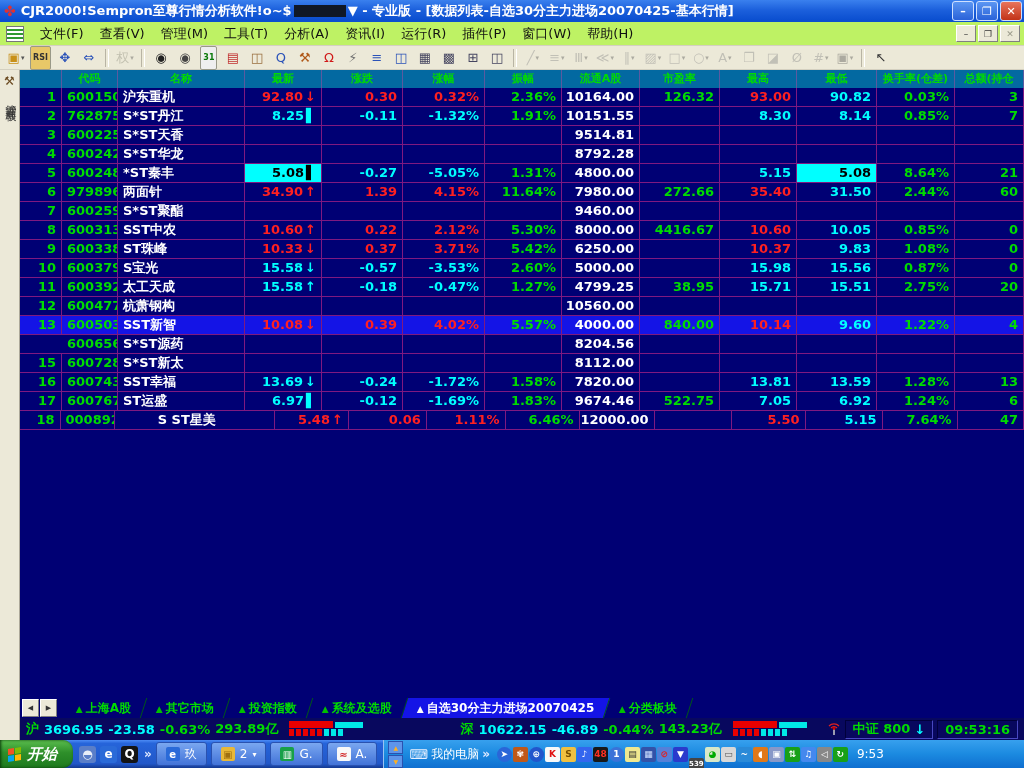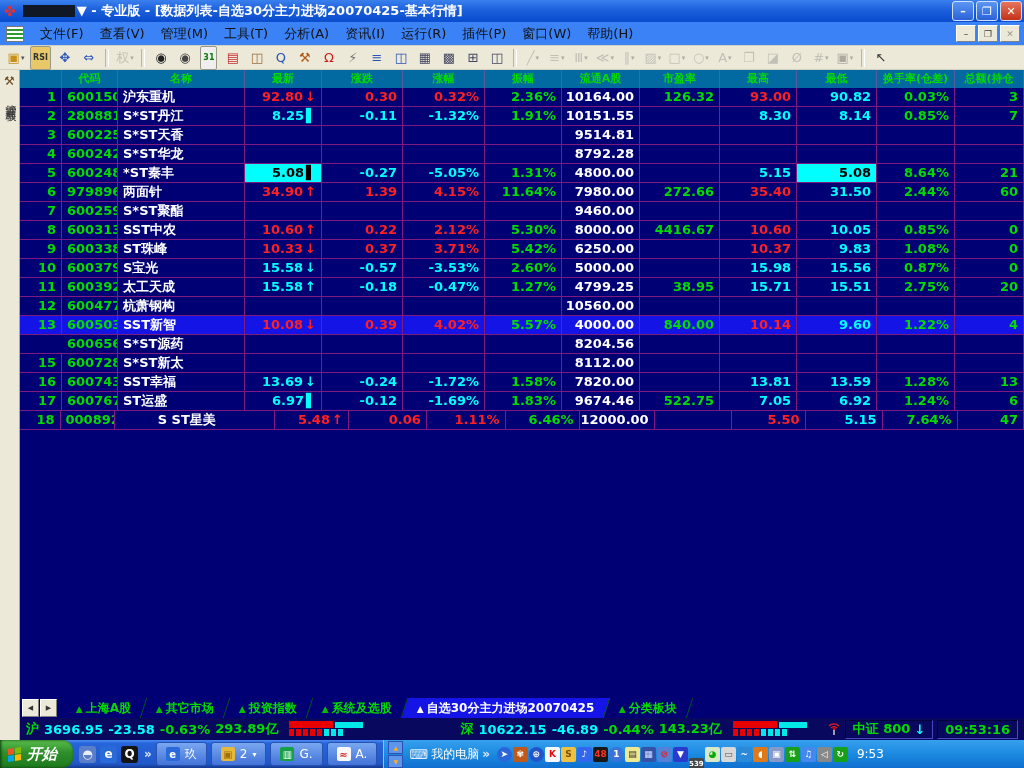--- a/index.html
+++ b/index.html
@@ -13,21 +13,21 @@
     font-size:13px;font-weight:bold;padding-left:4px;box-sizing:border-box;}
   #app-icon{color:#E23030;font-size:14px;margin-right:5px;}
   .redacted{display:inline-block;width:52px;height:12px;background:#101826;margin:0 2px;vertical-align:middle;}
   #titlebar .spacer{flex:1;}
   .winbtn{width:20px;height:18px;margin-right:2px;border-radius:3px;border:1px solid #cfe0ff;
     display:flex;align-items:center;justify-content:center;font-size:11px;font-weight:bold;color:#fff;
     background:linear-gradient(180deg,#5B96F2,#2A62D8);}
   .winbtn.close{background:linear-gradient(180deg,#E8755C,#C23318);}
 
   
-  #menubar{top:22px;left:0;width:1024px;height:24px;background:#3b82f6;border-bottom:1px solid #D4D0C0;
+  #menubar{top:22px;left:0;width:1024px;height:24px;background:#bef264;border-bottom:1px solid #D4D0C0;
     display:flex;align-items:center;font-size:13px;color:#111;box-sizing:border-box;padding:0 2px;}
   #mdi-doc-icon{width:16px;height:14px;border:1px solid #777;background:
     repeating-linear-gradient(180deg,#fff 0 2px,#2f9a2f 2px 4px);margin:0 8px 0 4px;}
   .menu-item{padding:2px 8px;}
   #menubar .spacer{flex:1;}
   .mdibtn{width:18px;height:15px;margin-right:2px;background:#ECE9D8;border:1px solid;
     border-color:#fff #808080 #808080 #fff;font-size:9px;display:flex;align-items:center;
     justify-content:center;color:#333;}
   .mdibtn.dim{color:#9a9a8a;}
 
@@ -123,20 +123,21 @@
   .tray-ic{width:15px;height:15px;border-radius:2px;display:flex;align-items:center;justify-content:center;
     font-size:9px;font-weight:bold;box-sizing:border-box;}
   .tray-ic.round{border-radius:50%;}
   #clock{color:#fff;font-size:12px;margin-left:6px;white-space:nowrap;}
 </style>
 </head>
 <body>
 
 <div id="titlebar" class="abs">
   <span id="app-icon">✤</span>
+  <span>CJR2000!Sempron至尊行情分析软件!o~$</span>
   <span class="redacted"></span>
   <span>▼ - 专业版 - [数据列表-自选30分主力进场20070425-基本行情]</span>
   <span class="spacer"></span>
   <span class="winbtn">–</span>
   <span class="winbtn">❐</span>
   <span class="winbtn close">✕</span>
 </div>
 
 <div id="menubar" class="abs">
   <span id="mdi-doc-icon"></span>
@@ -315,21 +316,21 @@
         <div class="cell a-right c-green" style="width: 77px;"><span>2.36%</span></div>
         <div class="cell a-right c-white" style="width: 78px;"><span>10164.00</span></div>
         <div class="cell a-right c-green" style="width: 80px;"><span>126.32</span></div>
         <div class="cell a-right c-red" style="width: 77px;"><span>93.00</span></div>
         <div class="cell a-right c-cyan" style="width: 80px;"><span>90.82</span></div>
         <div class="cell a-right c-green" style="width: 78px;"><span>0.03%</span></div>
         <div class="cell a-right c-green" style="width: 69px;"><span>3</span></div>
       </div>
       <div class="trow">
         <div class="cell a-right c-green" style="width: 42px;"><span>2</span></div>
-        <div class="cell a-left c-green" style="width: 56px;"><span>280881</span></div>
+        <div class="cell a-left c-green" style="width: 56px;"><span>762875</span></div>
         <div class="cell a-left c-white" style="width: 127px;"><span>S*ST丹江</span></div>
         <div class="cell a-right c-cyan" style="width: 77px;"><span>8.25</span><span class="mark">▌</span></div>
         <div class="cell a-right c-cyan" style="width: 81px;"><span>-0.11</span></div>
         <div class="cell a-right c-cyan" style="width: 82px;"><span>-1.32%</span></div>
         <div class="cell a-right c-green" style="width: 77px;"><span>1.91%</span></div>
         <div class="cell a-right c-white" style="width: 78px;"><span>10151.55</span></div>
         <div class="cell a-right c-green" style="width: 80px;"></div>
         <div class="cell a-right c-cyan" style="width: 77px;"><span>8.30</span></div>
         <div class="cell a-right c-cyan" style="width: 80px;"><span>8.14</span></div>
         <div class="cell a-right c-green" style="width: 78px;"><span>0.85%</span></div>

